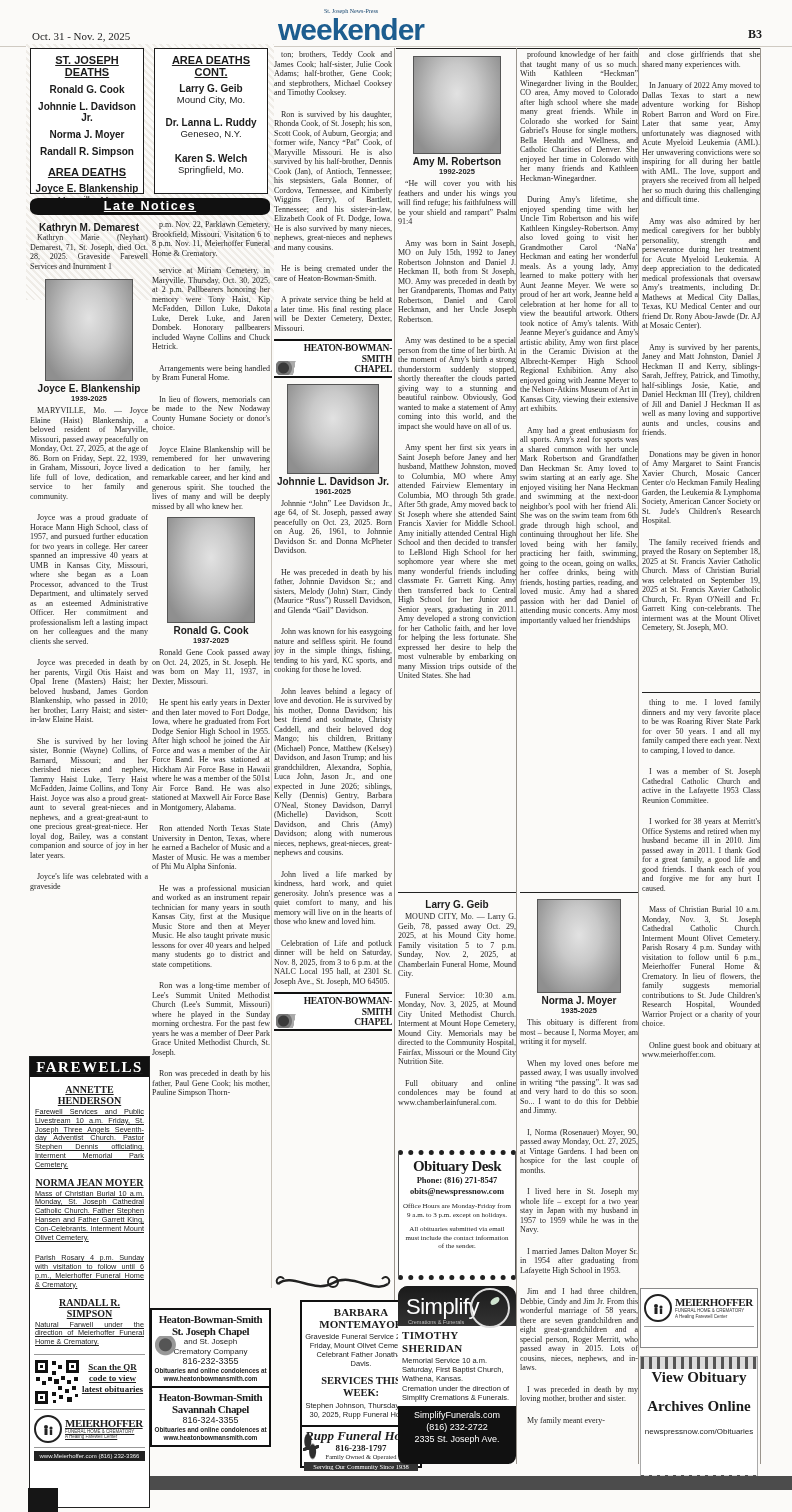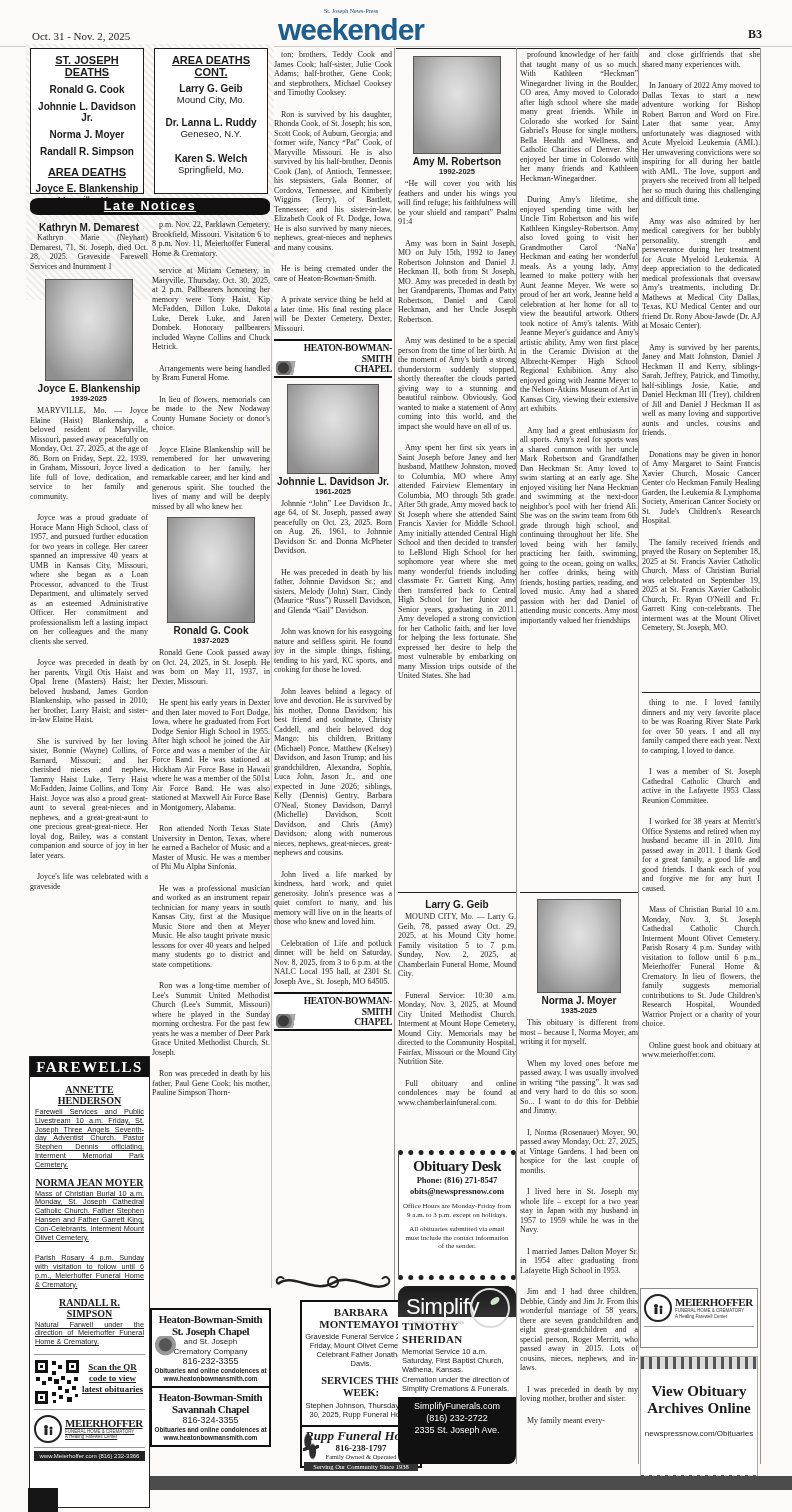--- a/index.html
+++ b/index.html
@@ -88,36 +88,36 @@
          border-left:1px solid #555;border-right:1px solid #555;
          border-top:5px dotted #222;border-bottom:5px dotted #222;background:#fff;
          text-align:center;padding:3px 4px 0;}
   .odesk-title{font:bold 15px/17px "Liberation Serif",serif;letter-spacing:-.5px;}
   .odesk-phone{font:bold 8.5px/11px "Liberation Serif",serif;}
   .odesk-mail{font:bold 8.5px/10px "Liberation Serif",serif;}
   .odesk-small{font:7px/8.5px "Liberation Serif",serif;color:#222;margin-top:6px;}
   
   .simp{position:absolute;left:398px;top:1286px;width:118px;height:178px;background:#111;
         border-radius:10px 10px 8px 8px;box-sizing:border-box;overflow:hidden;}
-  .simp-logo{height:31px;position:relative;background:linear-gradient(#1a1a1a,#333);}
+  .simp-logo{height:40px;position:relative;background:linear-gradient(#1a1a1a,#333);}
   .simp-word{position:absolute;left:8px;top:10px;color:#fff;font:22px/22px "Liberation Sans",sans-serif;letter-spacing:-.5px;}
   .simp-tag{position:absolute;left:10px;top:33px;color:#bbb;font:5.5px/6px "Liberation Sans",sans-serif;}
   .simp-circ{position:absolute;right:6px;top:2px;width:36px;height:36px;border:2px solid #ddd;border-radius:50%;}
   .simp-leafdot{position:absolute;right:16px;top:12px;width:10px;height:6px;background:#cfe3cf;border-radius:60% 40% 60% 40%;transform:rotate(-25deg);}
   .simp-mid{background:#fff;padding:3px 4px 4px;}
   .simp-person{font:bold 11px/13px "Liberation Serif",serif;letter-spacing:.3px;}
   .simp-txt{font:7.5px/9px "Liberation Sans",sans-serif;margin-top:1px;text-align:left;}
   .simp-bot{color:#fff;text-align:center;font:9px/12px "Liberation Sans",sans-serif;padding-top:3px;}
   
   .mh6{position:absolute;left:640px;top:1288px;width:118px;height:60px;border:1px solid #888;
        background:#fff;box-sizing:border-box;padding:3px;}
   .arch{position:absolute;left:640px;top:1356px;width:118px;height:132px;background:#fff;
         box-sizing:border-box;border:1px solid #aaa;text-align:center;}
   .arch-deco{height:12px;background:repeating-linear-gradient(90deg,#555 0 3px,#ddd 3px 8px);}
-  .arch-title{font:bold 15px/17px "Liberation Serif",serif;margin-top:14px;}
+  .arch-title{font:bold 15px/17px "Liberation Serif",serif;}
   .arch-url{font:8px/10px "Liberation Sans",sans-serif;margin-top:12px;}
   
   .strip{position:absolute;left:150px;top:1476px;width:642px;height:14px;background:#4c4c4c;}
   .corner{position:absolute;left:28px;top:1488px;width:30px;height:24px;background:#161616;}
   .qr{width:46px;height:46px;flex:none;}
 </style>
 </head>
 <body>
 
 <div class="page">
@@ -445,21 +445,21 @@
       <div>
         <div class="mh-name">MEIERHOFFER</div>
         <div class="mh-sub">FUNERAL HOME &amp; CREMATORY</div>
         <div class="mh-sub">A Healing Farewell Center</div>
       </div>
     </div>
   </div>
   <div class="arch">
     <div class="arch-deco"></div>
     <div class="arch-title">View Obituary</div>
-    <div class="arch-title" style="margin-top:0;">Archives Online</div>
+    <div class="arch-title" style="margin-top:12px;">Archives Online</div>
     <div class="arch-url">newspressnow.com/Obituaries</div>
     <div class="arch-deco" style="position:absolute;bottom:0;left:0;right:0;"></div>
   </div>
 
   <div class="strip"></div>
   <div class="corner"></div>
 
 </div>
 
 </body></html>

